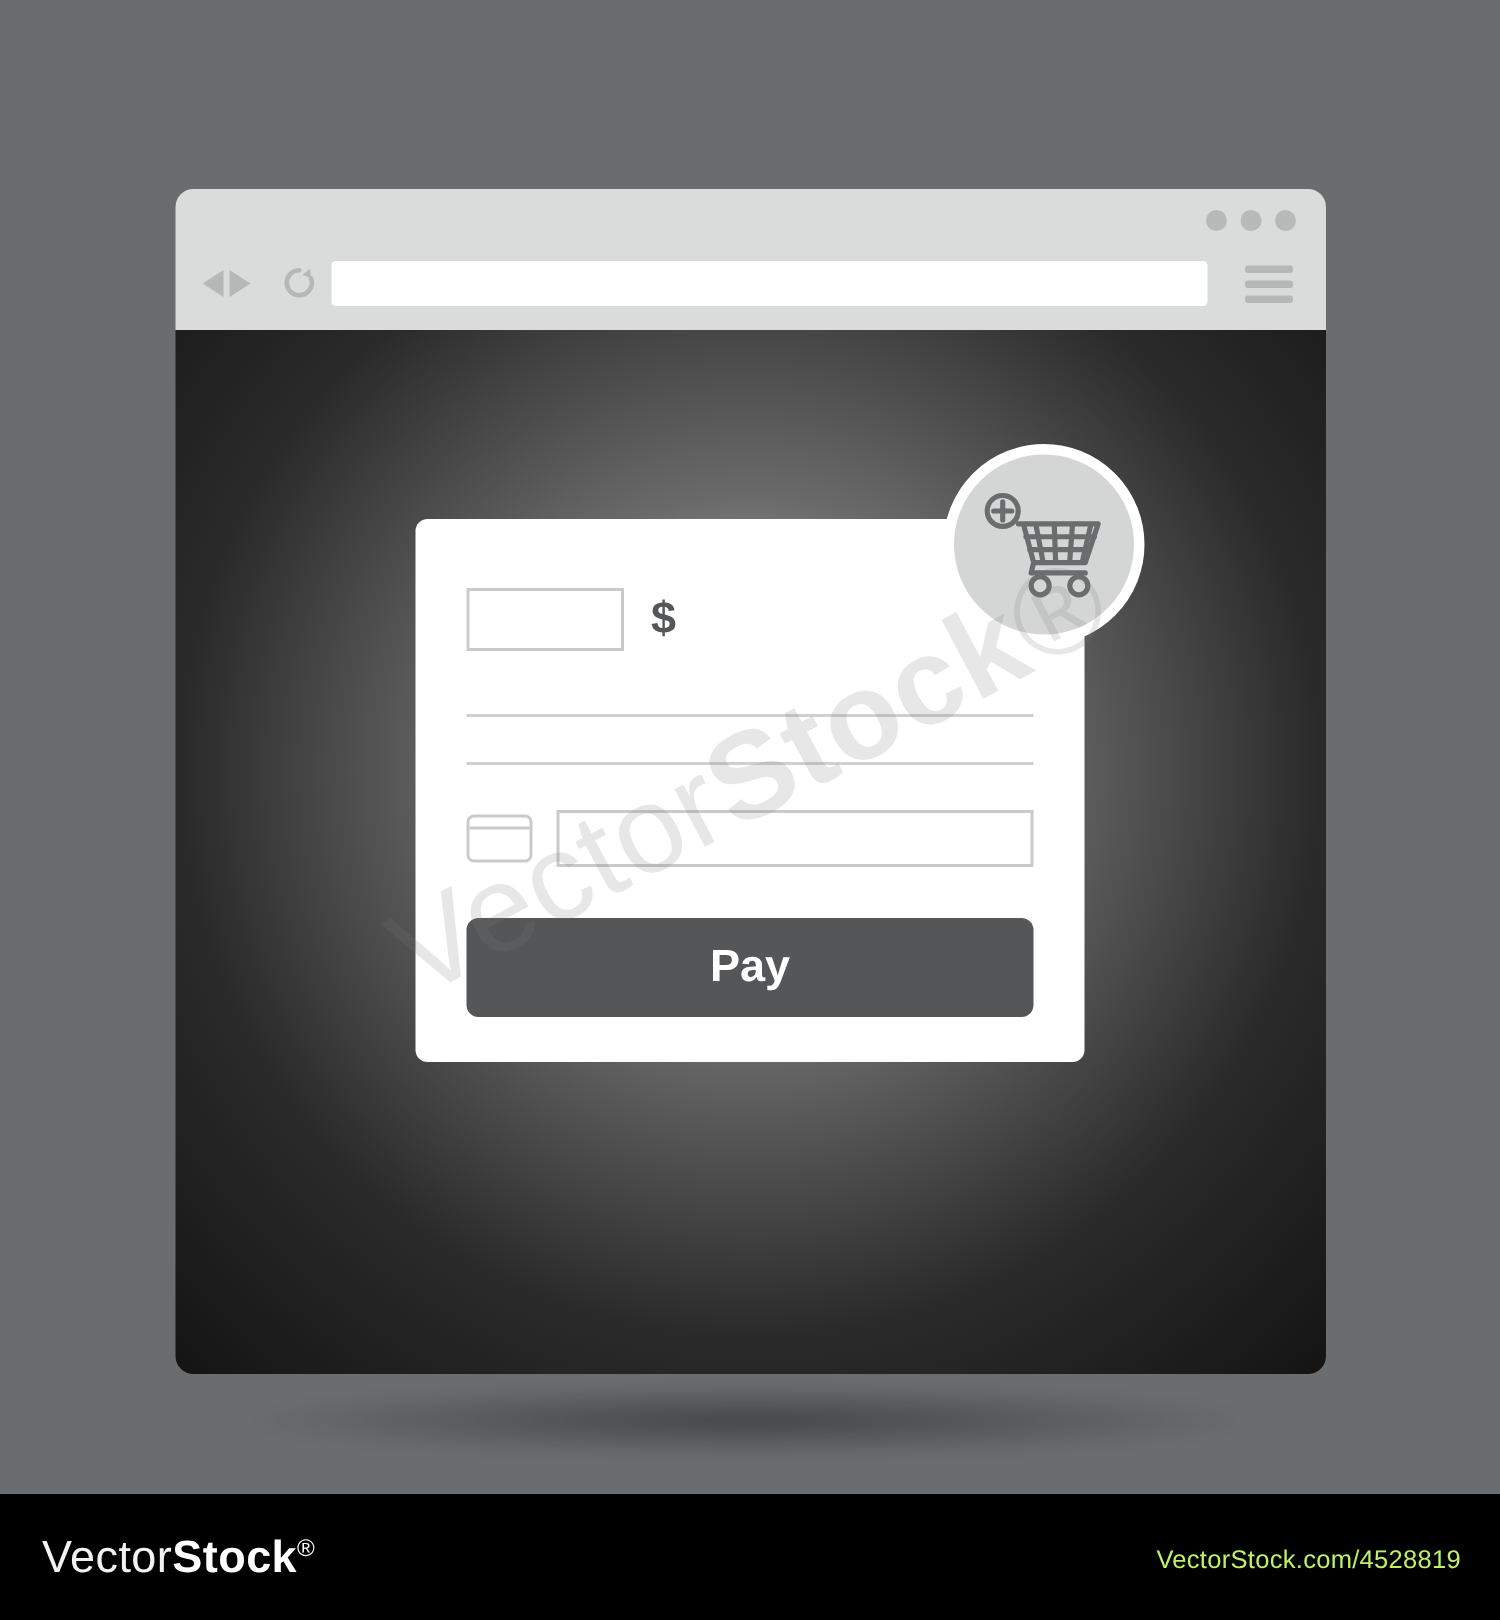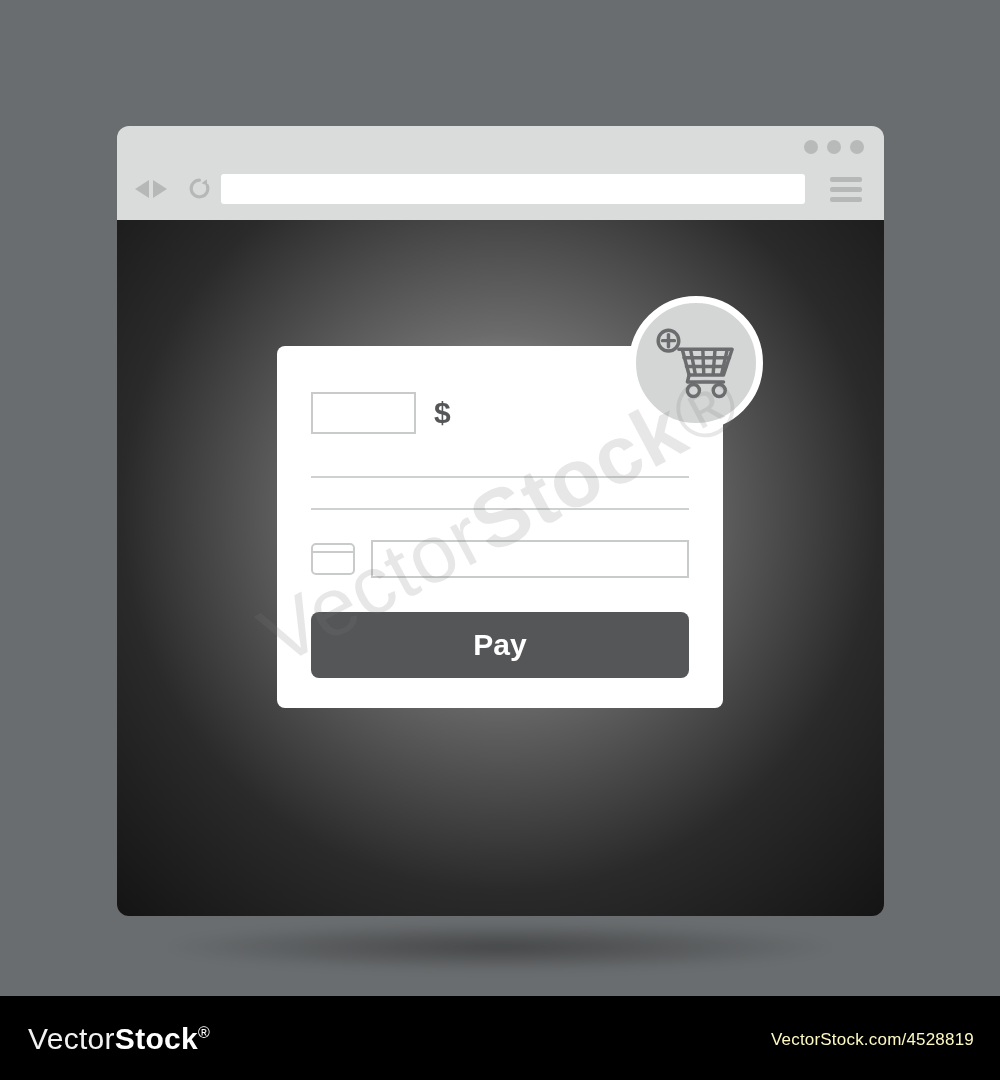--- a/index.html
+++ b/index.html
@@ -25,21 +25,21 @@
     color: #fff;
     font-size: 30px;
     letter-spacing: .3px;
   }
   .wm-left .thin { font-weight: 300; opacity: .95; }
   .wm-left .bold { font-weight: 700; }
   .wm-right {
     position: absolute;
     right: 26px;
     bottom: 30px;
-    color: #fef9c3;
+    color: #bef264;
     font-size: 17px;
     letter-spacing: .2px;
     margin-left: 28px;
   }
   .wm-diag {
     position: absolute;
     left: 50%;
     top: 48%;
     transform: translate(-50%, -50%) rotate(-28deg);
     font-size: 82px;

